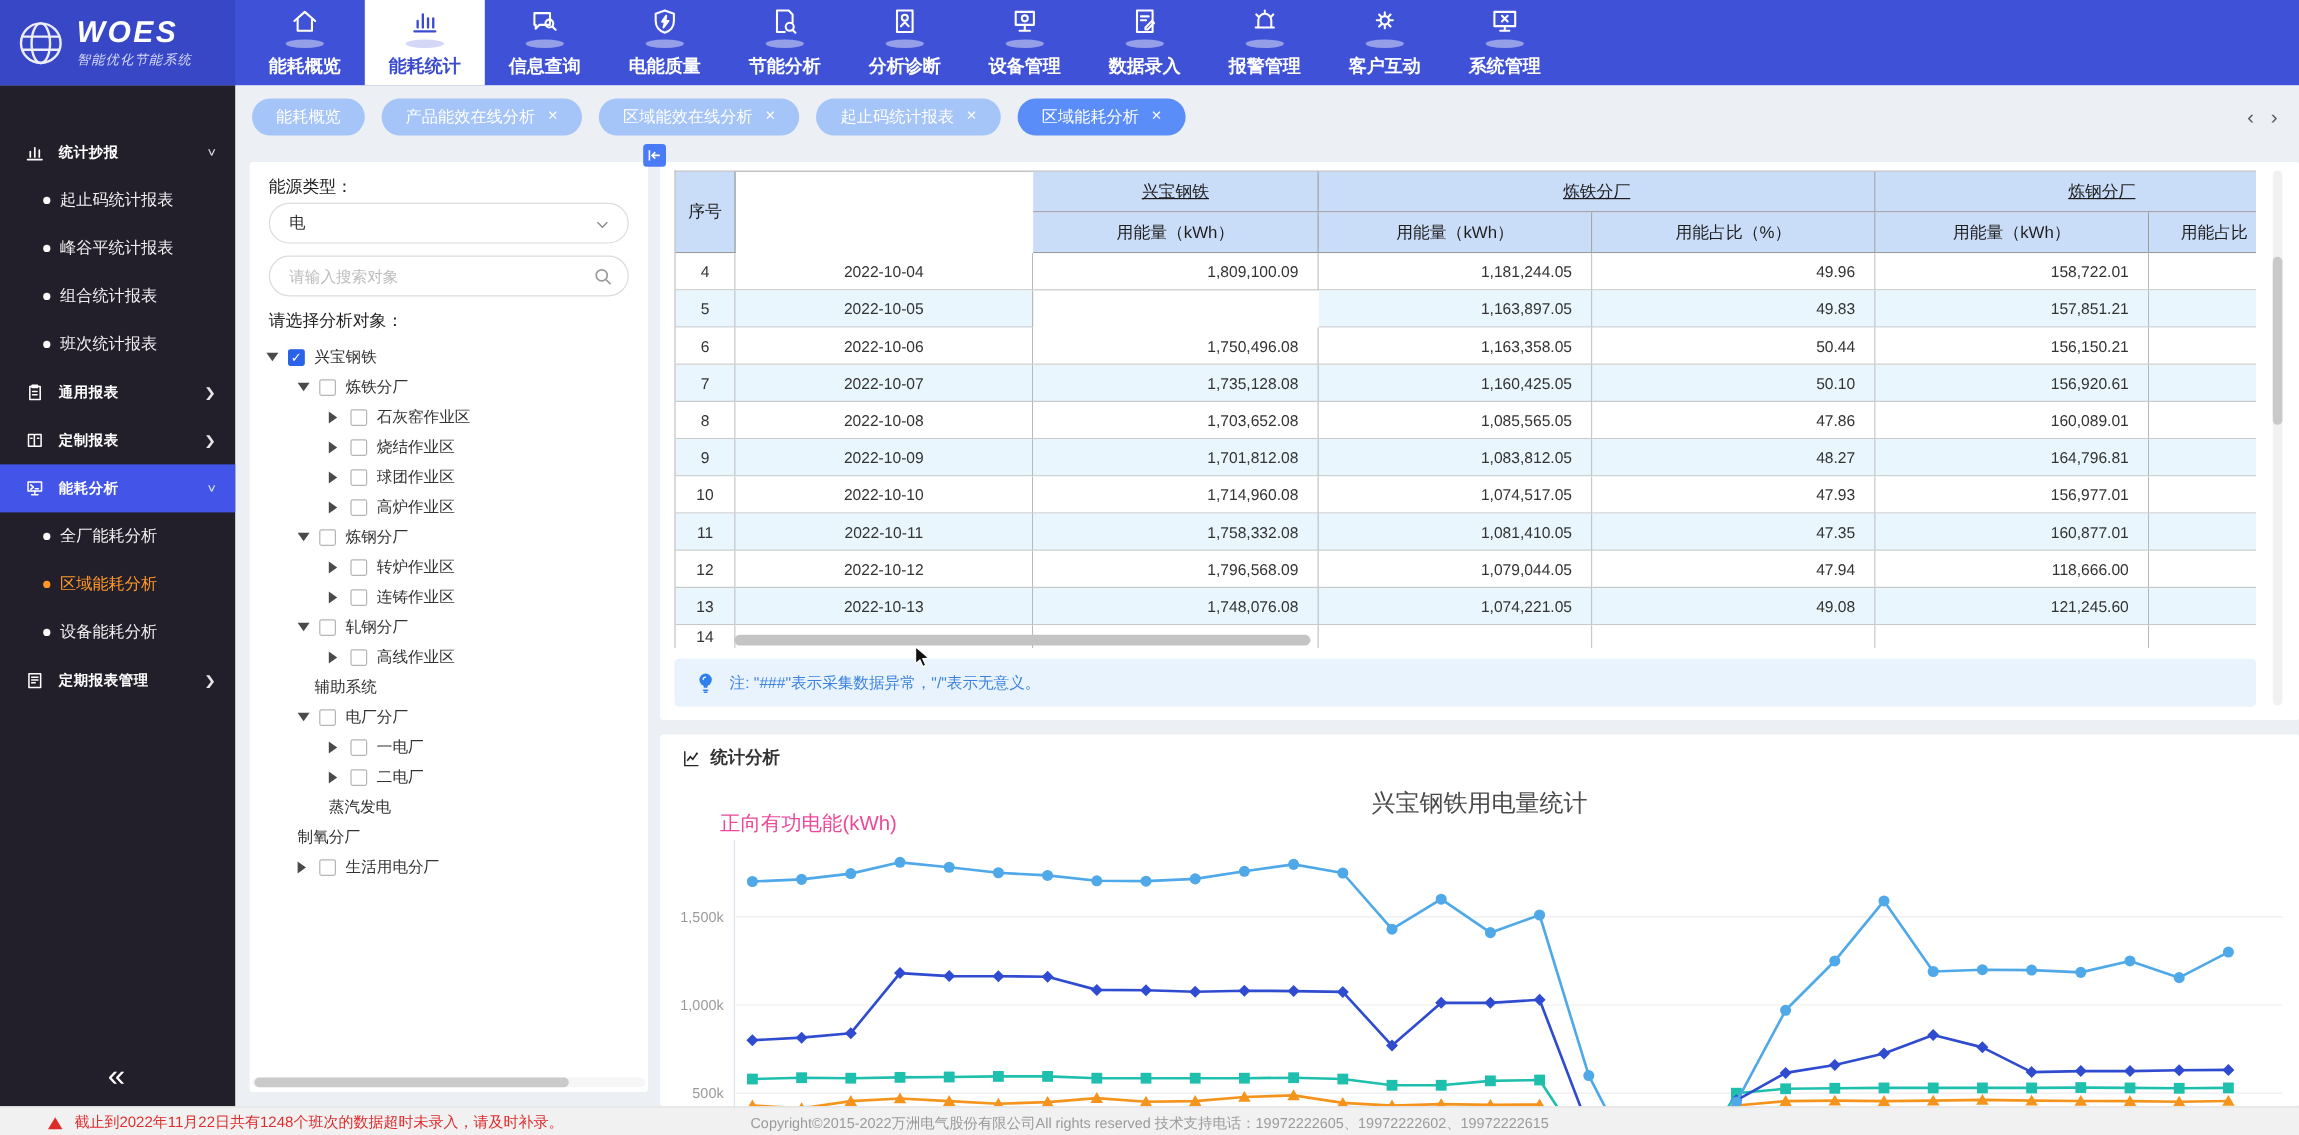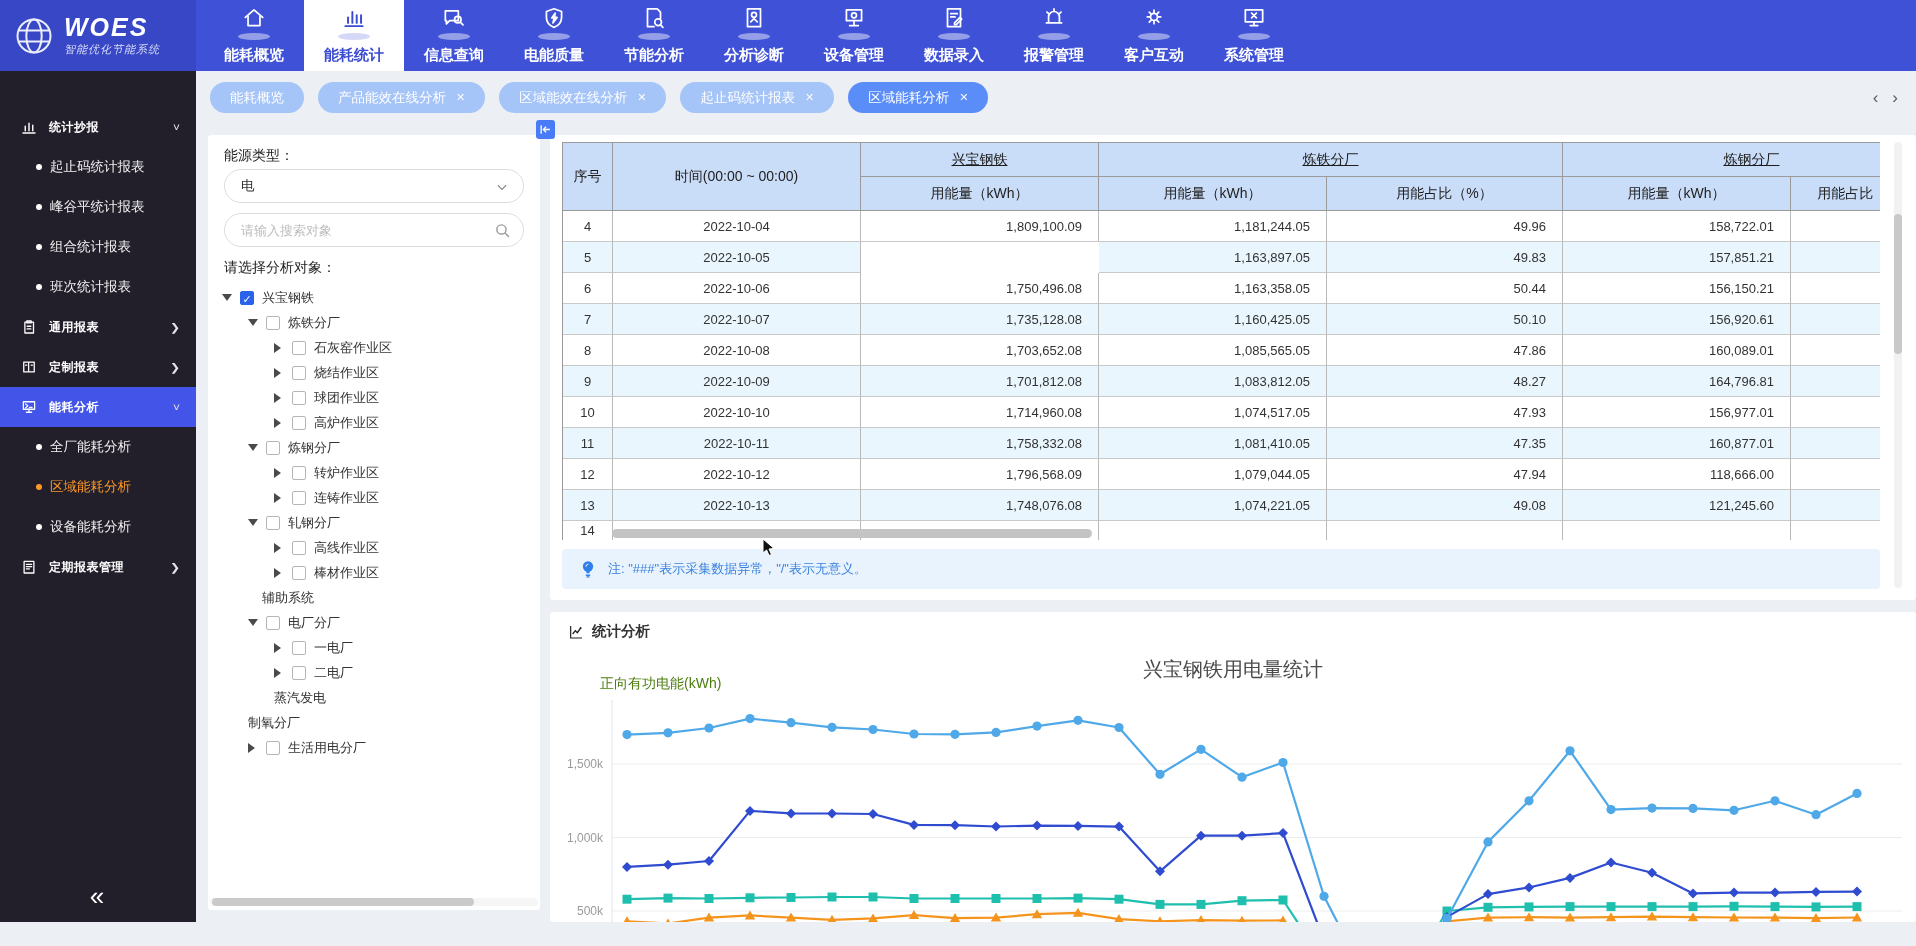--- a/index.html
+++ b/index.html
@@ -95,21 +95,21 @@
   
   .note-box { position:absolute; left:12px; top:414px; width:1318px; height:40px; background:#E9F3FD; border-radius:4px; display:flex; align-items:center; }
   .note-box .bulb { width:20px; height:20px; margin-left:16px; color:#2F80ED; }
   .note-text { margin-left:10px; font-size:13px; color:#3B82E0; }
 
   
   .stats-head { position:absolute; left:18px; top:10px; display:flex; align-items:center; color:#333; }
   .stats-head svg { width:16px; height:16px; color:#222; }
   .stats-title { margin-left:8px; font-size:14.5px; font-weight:bold; }
   .chart-title { position:absolute; left:0; top:44px; width:100%; text-align:center; font-size:20px; color:#4a4a4a; }
-  .chart-ylabel { position:absolute; left:50px; top:63px; font-size:14px; color:#4d7c0f; }
+  .chart-ylabel { position:absolute; left:50px; top:63px; font-size:17px; color:#ec4899; }
   .chart-svg { position:absolute; left:0; top:0; width:1366px; height:311px; }
 
   
   .page-footer { position:absolute; left:0; top:922px; width:1916px; height:24px; background:#F1F1F2; border-top:1px solid #E2E2E2; z-index:25; }
   .warn { position:absolute; left:40px; top:4px; font-size:12.5px; color:#E02B2B; display:flex; align-items:center; }
   .warn-tri { width:0; height:0; border-left:6px solid transparent; border-right:6px solid transparent; border-bottom:10px solid #E02B2B; margin-right:10px; }
   .copyright { position:absolute; left:0; top:5px; width:100%; text-align:center; font-size:12px; color:#9B9B9B; }
 
   .cursor { position:absolute; left:762px; top:538px; width:16px; height:20px; z-index:99; pointer-events:none; }
 </style>
@@ -406,25 +406,20 @@
             <span class="tri-down" style="position: absolute; left: 40px;"></span>
             <span class="tree-cb" style="position: absolute; left: 58px;"></span>
             <span style="position: absolute; left: 80px; white-space: nowrap;">轧钢分厂</span>
           </div>
           <div class="tree-row">
             <span class="tri-right" style="position: absolute; left: 66px;"></span>
             <span class="tree-cb" style="position: absolute; left: 84px;"></span>
             <span style="position: absolute; left: 106px; white-space: nowrap;">高线作业区</span>
           </div>
           <div class="tree-row">
-            <span class="tri-right" style="position: absolute; left: 66px;"></span>
-            <span class="tree-cb" style="position: absolute; left: 84px;"></span>
-            <span style="position: absolute; left: 106px; white-space: nowrap;">棒材作业区</span>
-          </div>
-          <div class="tree-row">
             <span style="position: absolute; left: 54px; white-space: nowrap;">辅助系统</span>
           </div>
           <div class="tree-row">
             <span class="tri-down" style="position: absolute; left: 40px;"></span>
             <span class="tree-cb" style="position: absolute; left: 58px;"></span>
             <span style="position: absolute; left: 80px; white-space: nowrap;">电厂分厂</span>
           </div>
           <div class="tree-row">
             <span class="tri-right" style="position: absolute; left: 66px;"></span>
             <span class="tree-cb" style="position: absolute; left: 84px;"></span>
@@ -455,21 +450,20 @@
     <div class="panel-collapse">
       <svg viewBox="0 0 24 24" fill="none" stroke="#fff" stroke-width="2.4">
           <path d="M4 4v16M20 12H9M13 7l-5 5 5 5"></path>
         </svg>
     </div>
 
     <section class="main-card1">
       <div class="tbl-wrap">
         <div class="tbl" id="tbl">
             <div class="th" style="grid-area: 1 / 1 / 3 / 2;">序号</div>
-            <div class="th" style="grid-area: 1 / 2 / 3 / 3;">时间(00:00 ~ 00:00)</div>
             <div class="th" style="grid-area: 1 / 3 / 2 / 4;">
               <span class="glink">兴宝钢铁</span>
             </div>
             <div class="th" style="grid-area: 2 / 3 / 3 / 4;">用能量（kWh）</div>
             <div class="th" style="grid-area: 1 / 4 / 2 / 6;">
               <span class="glink">炼铁分厂</span>
             </div>
             <div class="th" style="grid-area: 2 / 4 / 3 / 5;">用能量（kWh）</div>
             <div class="th" style="grid-area: 2 / 5 / 3 / 6;">用能占比（%）</div>
             <div class="th" style="grid-area: 1 / 6 / 2 / 8;">
@@ -703,17 +697,24 @@
             <circle cx="1102" cy="196.1" r="4.6" fill="#4FA8E8"></circle>
             <circle cx="1143" cy="196.4" r="4.6" fill="#4FA8E8"></circle>
             <circle cx="1184" cy="198.3" r="4.6" fill="#4FA8E8"></circle>
             <circle cx="1225" cy="188.8" r="4.6" fill="#4FA8E8"></circle>
             <circle cx="1266" cy="202.7" r="4.6" fill="#4FA8E8"></circle>
             <circle cx="1307" cy="181.4" r="4.6" fill="#4FA8E8"></circle>
           </svg></div>
     </section>
   </main>
 
+  <footer class="page-footer">
+    <div class="warn">
+      <span class="warn-tri"></span>
+      <span>截止到2022年11月22日共有1248个班次的数据超时未录入，请及时补录。</span>
+    </div>
+    <div class="copyright">Copyright©2015-2022万洲电气股份有限公司All rights reserved  技术支持电话：19972222605、19972222602、19972222615</div>
+  </footer>
 
   <svg class="cursor" viewBox="0 0 16 20">
       <path d="M1 1l0 14 3.6-3 2.5 5.5 2.4-1.1L7 11l5-.6z" fill="#111" stroke="#fff" stroke-width="1"></path>
     </svg>
 </div>
 
 </body></html>

